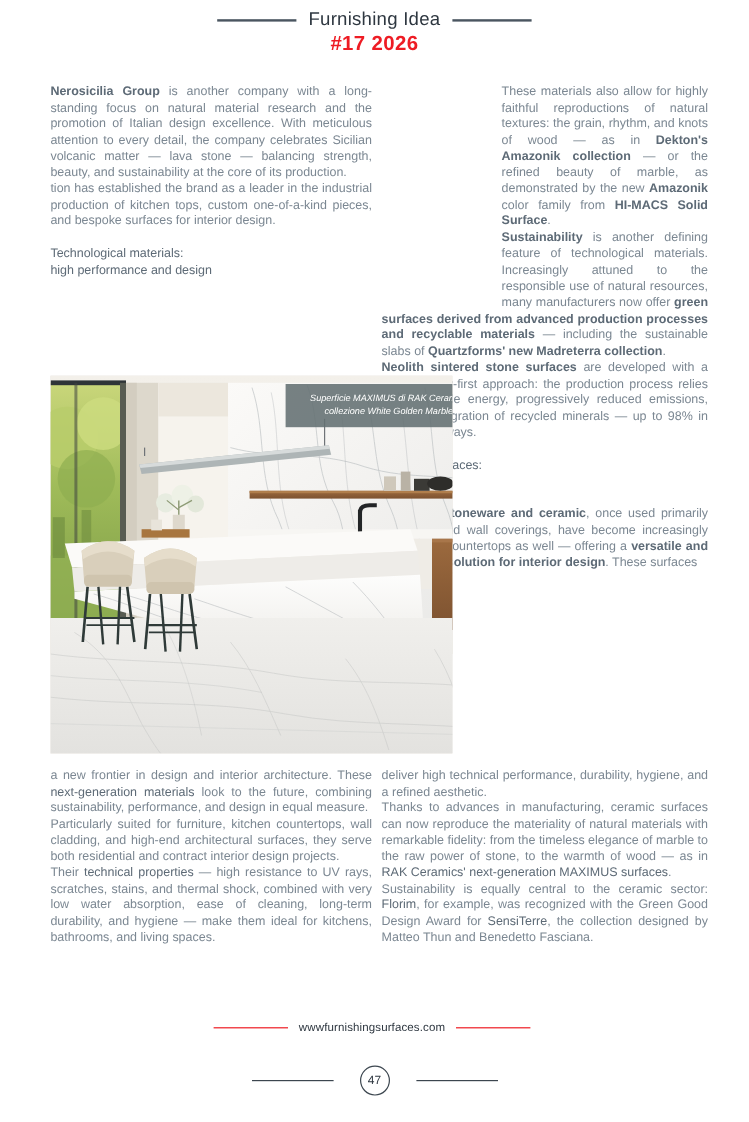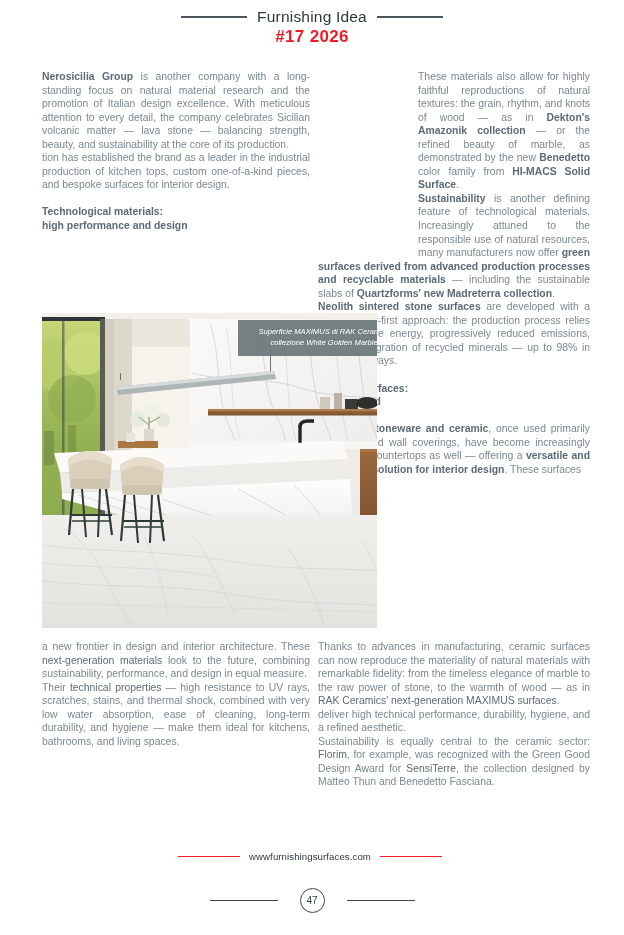--- a/index.html
+++ b/index.html
@@ -61,21 +61,21 @@
   }
   .col-left  { left: 42px;  width: 268px; }
   .col-right { left: 318px; width: 272px; }
 
   .col p { margin: 0; }
   .col b, .col strong {
     font-weight: bold;
     color: #5d6a76;
   }
   .subhead {
-    font-weight: bold;
+    font-weight: normal;
     color: #5d6a76;
   }
   .spacer { height: 13.55px; }
 
   
   .photo-gutter {
     float: left;
     width: 100px;
     height: 180px;
     shape-outside: margin-box;
@@ -184,21 +184,21 @@
 <div class="col col-left">
   <p><b>Nerosicilia Group</b><span> is another company with a long-standing focus on natural material research and the promotion of Italian design excellence. With meticulous attention to every detail, the company celebrates Sicilian volcanic matter — lava stone — balancing strength, beauty, and sustainability at the core of its production.</span></p>
   <p><span>tion has established the brand as a leader in the industrial production of kitchen tops, custom one-of-a-kind pieces, and bespoke surfaces for interior design.</span></p>
   <div class="spacer"></div>
   <p class="subhead">Technological materials:</p>
   <p class="subhead">high performance and design</p>
 </div>
 
 <div class="col col-right">
   <div class="photo-gutter"></div>
-  <p><span>These materials also allow for highly faithful reproductions of natural textures: the grain, rhythm, and knots of wood — as in </span><b>Dekton's Amazonik collection</b><span> — or the refined beauty of marble, as demonstrated by the new </span><b>Benedetto</b><span> color family from </span><b>HI-MACS Solid Surface</b><span>.</span></p>
+  <p><span>These materials also allow for highly faithful reproductions of natural textures: the grain, rhythm, and knots of wood — as in </span><b>Dekton's Amazonik collection</b><span> — or the refined beauty of marble, as demonstrated by the new </span><b>Amazonik</b><span> color family from </span><b>HI-MACS Solid Surface</b><span>.</span></p>
   <p><b>Sustainability</b><span> is another defining feature of technological materials. Increasingly attuned to the responsible use of natural resources, many manufacturers now offer </span><b>green surfaces derived from advanced production processes and recyclable materials</b><span> — including the sustainable slabs of </span><b>Quartzforms' new Madreterra collection</b><span>.</span></p>
   <p><b>Neolith sintered stone surfaces</b><span> are developed with a sustainability-first approach: the production process relies on renewable energy, progressively reduced emissions, and the integration of recycled minerals — up to 98% in select colorways.</span></p>
   <div class="spacer"></div>
   <p class="subhead">Ceramic surfaces:</p>
   <p class="subhead">tradition and</p>
   <p class="subhead">innovation</p>
   <p><b>Porcelain stoneware and ceramic</b><span>, once used primarily for floors and wall coverings, have become increasingly popular for countertops as well — offering a </span><b>versatile and innovative solution for interior design</b><span>. These surfaces</span></p>
 </div>
 
 <div class="photo">
@@ -364,26 +364,27 @@
   </svg>
 
   <div class="caption">
     <div>Superficie MAXIMUS di RAK Ceramics</div>
     <div>collezione White Golden Marble</div>
   </div>
 </div>
 
 <div class="lower lower-left">
   <p><span>a new frontier in design and interior architecture. These </span><b>next-generation materials</b><span> look to the future, combining sustainability, performance, and design in equal measure.</span></p>
+  <p>Particularly suited for furniture, kitchen countertops, wall cladding, and high-end architectural surfaces, they serve both residential and contract interior design projects.</p>
   <p><span>Their </span><b>technical properties</b><span> — high resistance to UV rays, scratches, stains, and thermal shock, combined with very low water absorption, ease of cleaning, long-term durability, and hygiene — make them ideal for kitchens, bathrooms, and living spaces.</span></p>
 </div>
 
 <div class="lower lower-right">
+  <p>deliver high technical performance, durability, hygiene, and a refined aesthetic.</p>
   <p><span>Thanks to advances in manufacturing, ceramic surfaces can now reproduce the materiality of natural materials with remarkable fidelity: from the timeless elegance of marble to the raw power of stone, to the warmth of wood — as in </span><b>RAK Ceramics' next-generation MAXIMUS surfaces</b><span>.</span></p>
-  <p>deliver high technical performance, durability, hygiene, and a refined aesthetic.</p>
   <p><span>Sustainability is equally central to the ceramic sector: </span><b>Florim</b><span>, for example, was recognized with the Green Good Design Award for </span><b>SensiTerre</b><span>, the collection designed by Matteo Thun and Benedetto Fasciana.</span></p>
 </div>
 
 <div class="footer-url">
   <span class="url-rule"></span>
   <span class="url-text">wwwfurnishingsurfaces.com</span>
   <span class="url-rule"></span>
 </div>
 
 <div class="pager">

